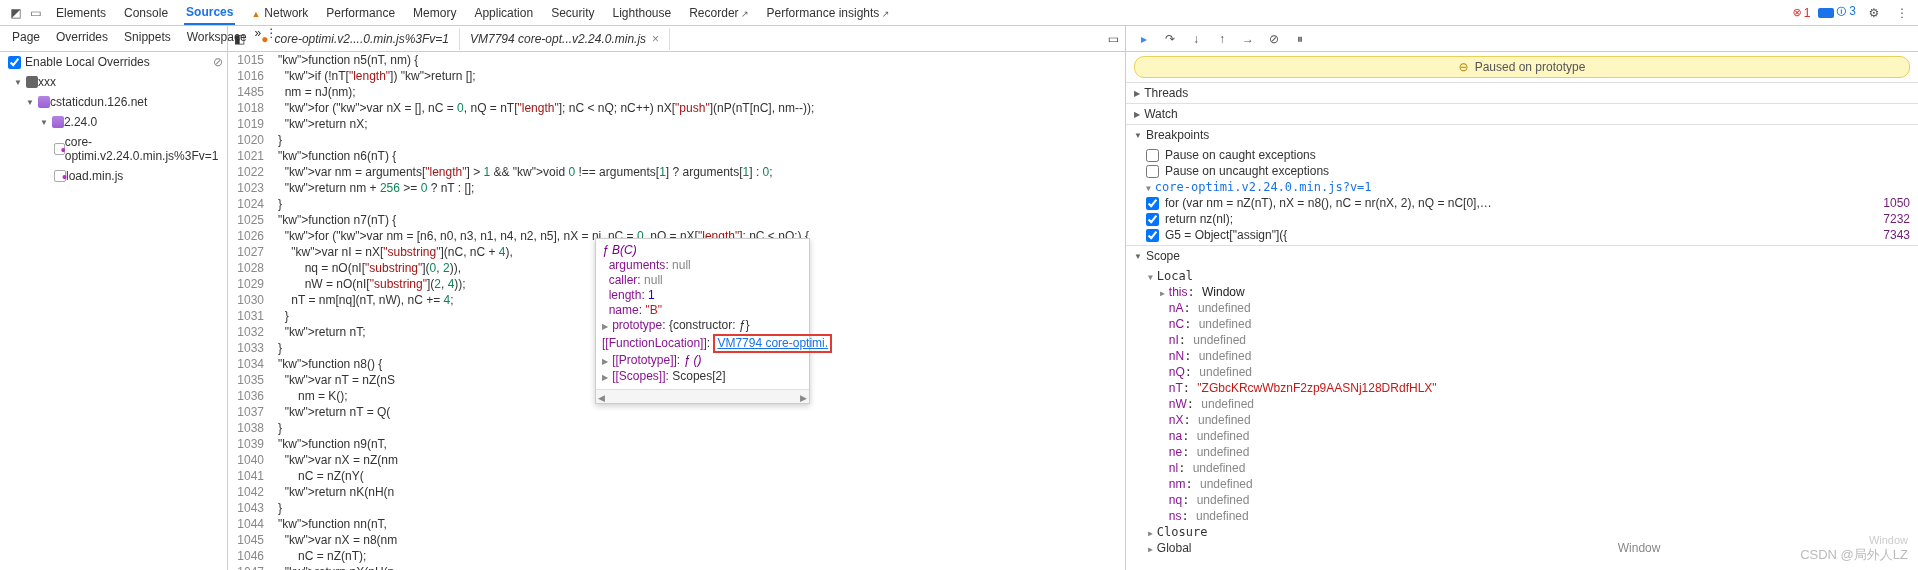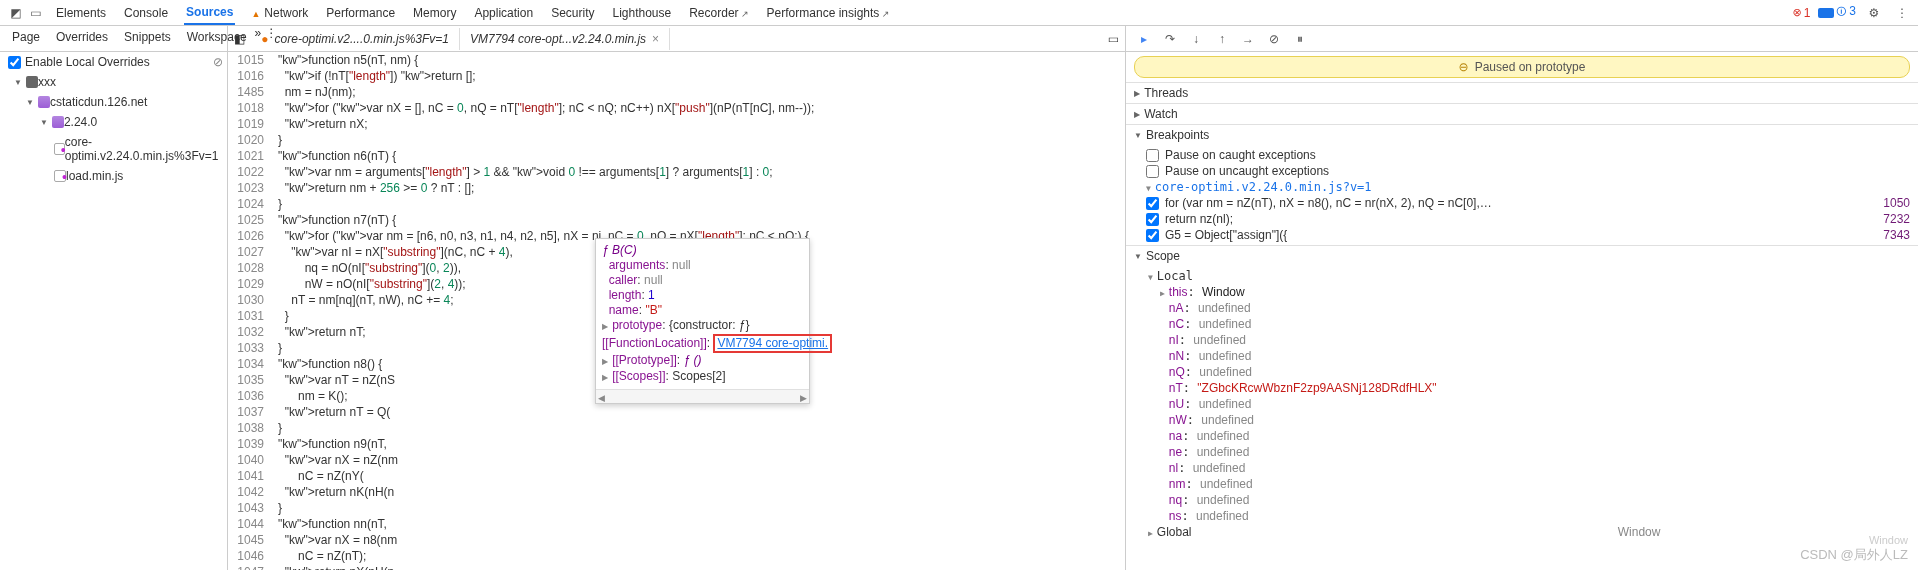--- a/index.html
+++ b/index.html
@@ -297,29 +297,30 @@
       <div class="sect-sub">
         <div class="scope-row open">Local</div>
         <div class="scope-row exp L2"><span class="pname">this</span>: <span class="pval-obj">Window</span></div>
         <div id="scopevars">
             <div class="scope-row L2"><span class="pname">nA</span>: <span class="pval-undef">undefined</span></div>
             <div class="scope-row L2"><span class="pname">nC</span>: <span class="pval-undef">undefined</span></div>
             <div class="scope-row L2"><span class="pname">nI</span>: <span class="pval-undef">undefined</span></div>
             <div class="scope-row L2"><span class="pname">nN</span>: <span class="pval-undef">undefined</span></div>
             <div class="scope-row L2"><span class="pname">nQ</span>: <span class="pval-undef">undefined</span></div>
             <div class="scope-row L2"><span class="pname">nT</span>: <span class="pval-str">"ZGbcKRcwWbznF2zp9AASNj128DRdfHLX"</span></div>
-            <div class="scope-row L2"><span class="pname">nU</span>: <span class="pval-undef">undefined</span></div>
             <div class="scope-row L2"><span class="pname">nW</span>: <span class="pval-undef">undefined</span></div>
+            <div class="scope-row L2"><span class="pname">nX</span>: <span class="pval-undef">undefined</span></div>
             <div class="scope-row L2"><span class="pname">na</span>: <span class="pval-undef">undefined</span></div>
             <div class="scope-row L2"><span class="pname">ne</span>: <span class="pval-undef">undefined</span></div>
             <div class="scope-row L2"><span class="pname">nl</span>: <span class="pval-undef">undefined</span></div>
             <div class="scope-row L2"><span class="pname">nm</span>: <span class="pval-undef">undefined</span></div>
             <div class="scope-row L2"><span class="pname">nq</span>: <span class="pval-undef">undefined</span></div>
             <div class="scope-row L2"><span class="pname">ns</span>: <span class="pval-undef">undefined</span></div>
           </div>
+        <div class="scope-row exp">Closure</div>
         <div class="scope-row exp"><span>Global</span> &nbsp;&nbsp;&nbsp;&nbsp;&nbsp;&nbsp;&nbsp;&nbsp;&nbsp;&nbsp;&nbsp;&nbsp;&nbsp;&nbsp;&nbsp;&nbsp;&nbsp;&nbsp;&nbsp;&nbsp;&nbsp;&nbsp;&nbsp;&nbsp;&nbsp;&nbsp;&nbsp;&nbsp;&nbsp;&nbsp;&nbsp;&nbsp;&nbsp;&nbsp;&nbsp;&nbsp;&nbsp;&nbsp;&nbsp;&nbsp;&nbsp;&nbsp;&nbsp;&nbsp;&nbsp;&nbsp;&nbsp;&nbsp;&nbsp;&nbsp;&nbsp;&nbsp;&nbsp;&nbsp;&nbsp;&nbsp;&nbsp; <span style="color:#888">Window</span></div>
       </div>
     </div>
 
   </div>
 </div>
 
 <div class="watermark">
   <div class="wt" style="text-align:right">Window</div>
   <div>CSDN @局外人LZ</div>

